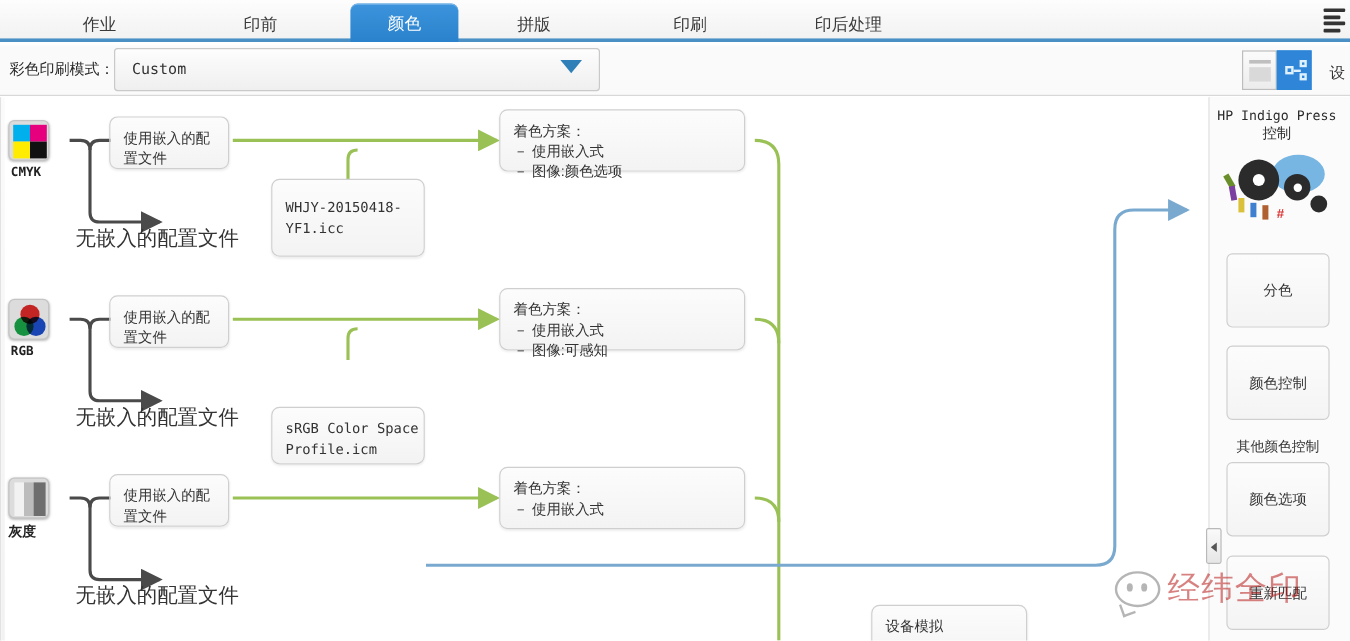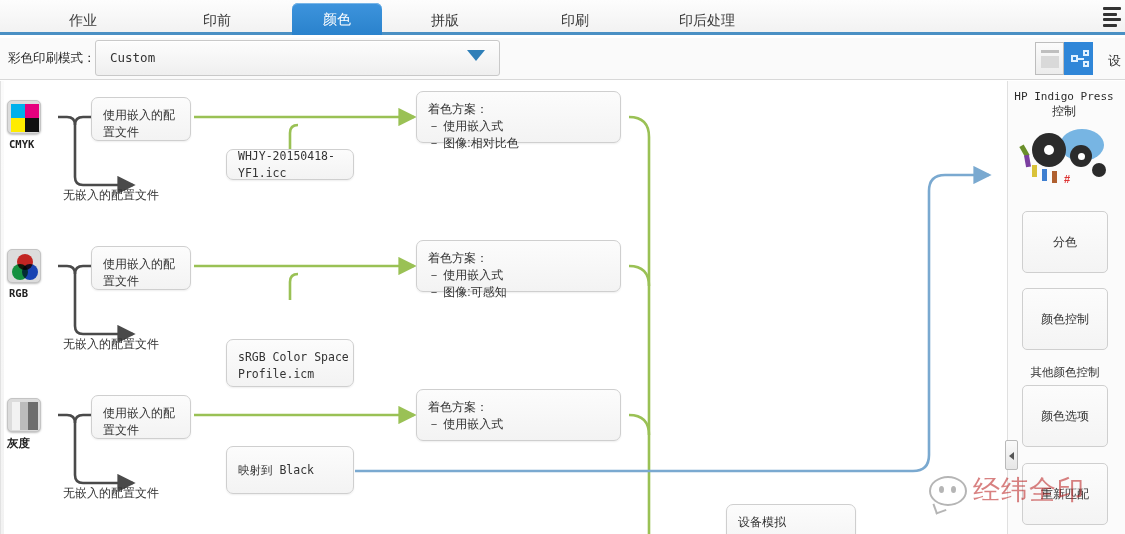--- a/index.html
+++ b/index.html
@@ -134,21 +134,21 @@
 
   .wheel{ position:absolute; left:4px; top:4px; width:26px; height:26px; }
   .wheel i{ position:absolute; width:16px;height:16px; border-radius:50%; mix-blend-mode:multiply; }
   .wheel .r{ background:#e12b28; left:5px; top:0; }
   .wheel .g{ background:#18a84a; left:0; top:10px; }
   .wheel .b{ background:#1c4fd0; left:10px; top:10px; }
 
   .graybars{ position:absolute; left:4px; top:3px; width:26px; height:28px; display:flex; }
   .graybars i{ display:block; height:28px; }
 
-  .elabel{ position:absolute; font-size:12px; color:#333; white-space:nowrap; }
+  .elabel{ position:absolute; font-size:17px; color:#333; white-space:nowrap; }
 
   
   .rpanel{
     position:absolute; left:1007px; top:81px; width:118px; height:453px;
     background:#fbfbfb; border-left:1px solid #e0e0e0;
   }
   .rtitle{
     position:absolute; left:0; top:8px; width:112px; text-align:center;
     font-family:"DejaVu Sans Mono", monospace; font-size:11px; color:#2b2b2b; line-height:15px;
   }
@@ -272,26 +272,26 @@
       <i style="background:#ffec00"></i>
       <i style="background:#111111"></i>
     </span>
   </div>
   <div class="srclabel" style="left:8px; top:57px;">CMYK</div>
 
   <div class="node" style="left:90px; top:16px; width:100px; height:44px;">使用嵌入的配置文件</div>
 
   <div class="elabel" style="left:62px; top:106px;">无嵌入的配置文件</div>
 
-  <div class="node mono" style="left:225px; top:68px; width:128px; height:31px; display:flex; align-items:center;">WHJY-20150418-YF1.icc</div>
+  <div class="node mono" style="left:225px; top:68px; width:128px; height:65px; display:flex; align-items:center;">WHJY-20150418-YF1.icc</div>
 
   <div class="node" style="left:415px; top:10px; width:205px; height:52px;">
     <span class="ln">着色方案：</span>
     <span class="ln">－ 使用嵌入式</span>
-    <span class="ln">－ 图像:相对比色</span>
+    <span class="ln">－ 图像:颜色选项</span>
   </div>
 
   <div class="srcicon" style="left:6px; top:168px;">
     <span class="wheel">
       <i class="r"></i>
       <i class="g"></i>
       <i class="b"></i>
     </span>
   </div>
   <div class="srclabel" style="left:8px; top:206px;">RGB</div>
@@ -317,21 +317,20 @@
       <i style="width:8px;background:#bcbcbc"></i>
       <i style="width:10px;background:#6e6e6e"></i>
     </span>
   </div>
   <div class="srclabel cn" style="left:6px; top:355px;">灰度</div>
 
   <div class="node" style="left:90px; top:314px; width:100px; height:44px;">使用嵌入的配置文件</div>
 
   <div class="elabel" style="left:62px; top:404px;">无嵌入的配置文件</div>
 
-  <div class="node mono" style="left:225px; top:365px; width:128px; height:48px; display:flex; align-items:center;">映射到 Black</div>
 
   <div class="node" style="left:415px; top:308px; width:205px; height:52px;">
     <span class="ln">着色方案：</span>
     <span class="ln">－ 使用嵌入式</span>
   </div>
 
   <div class="node" style="left:725px; top:423px; width:130px; height:46px;">设备模拟</div>
 </div>
 
 <div class="rpanel">

